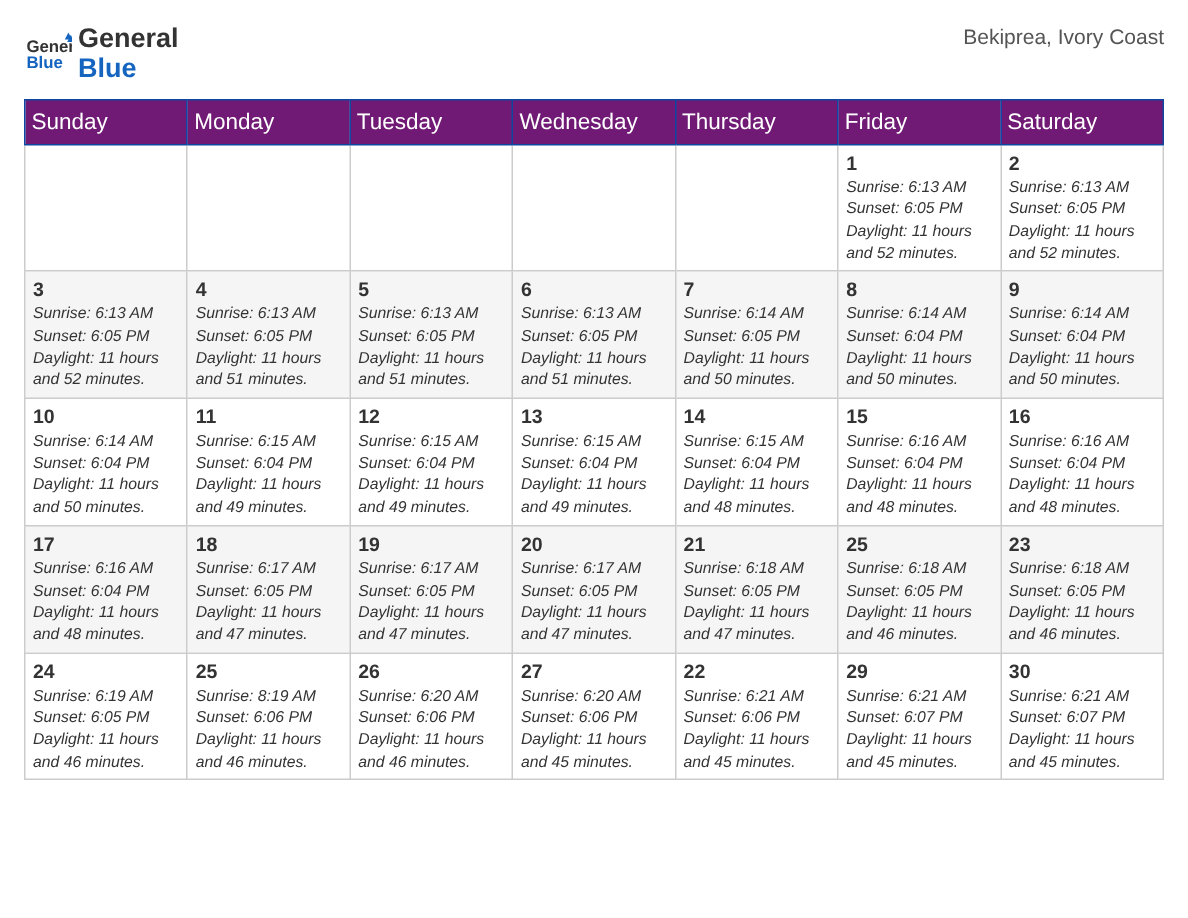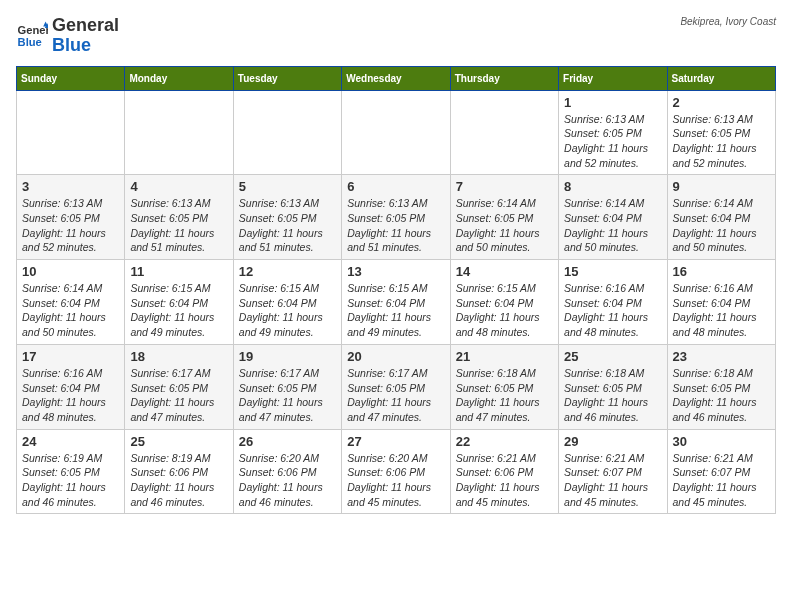--- a/index.html
+++ b/index.html
@@ -42,34 +42,33 @@
     }
     .title-block {
       text-align: right;
     }
     .month-title {
       font-size: 36px;
       font-weight: bold;
       color: #333;
     }
     .location {
-      font-size: 10px;
+      font-size: 14px;
       color: #555;
-      font-style: italic;
     }
     .calendar {
       width: 100%;
       border-collapse: collapse;
       border: 1px solid #ccc;
     }
     .calendar th {
-      background-color: #4d7c0f;
+      background-color: #701a75;
       color: #fff;
-      font-size: 10px;
-      font-weight: bold;
+      font-size: 15px;
+      font-weight: normal;
       padding: 6px 4px;
       text-align: left;
       border: 1px solid #0d47a1;
     }
     .calendar td {
       vertical-align: top;
       border: 1px solid #ccc;
       padding: 4px 5px;
       font-size: 11px;
       color: #333;

